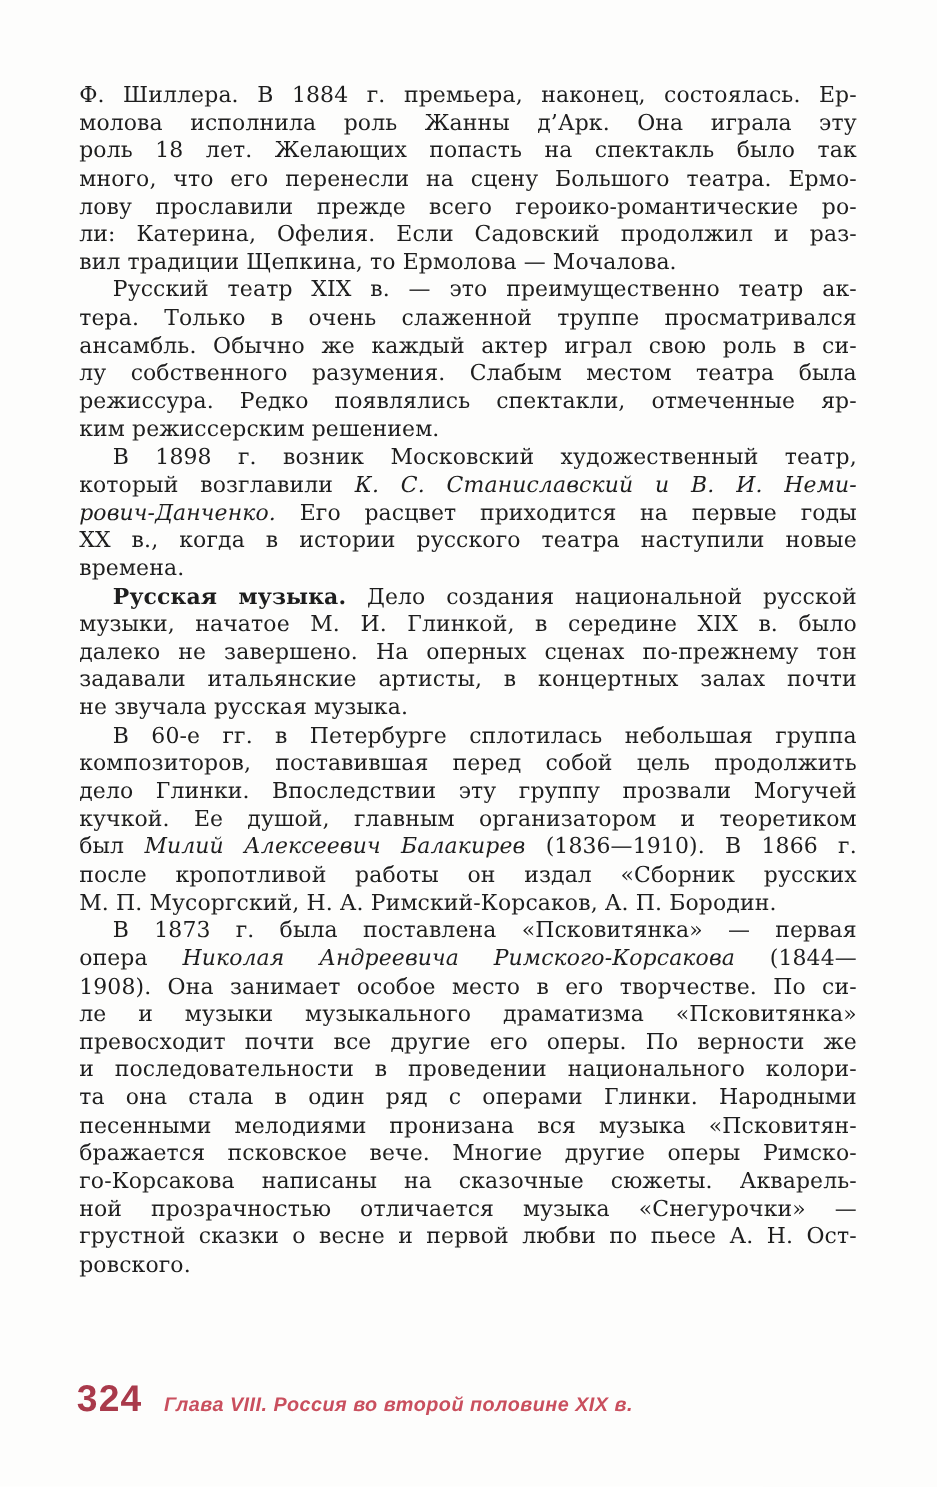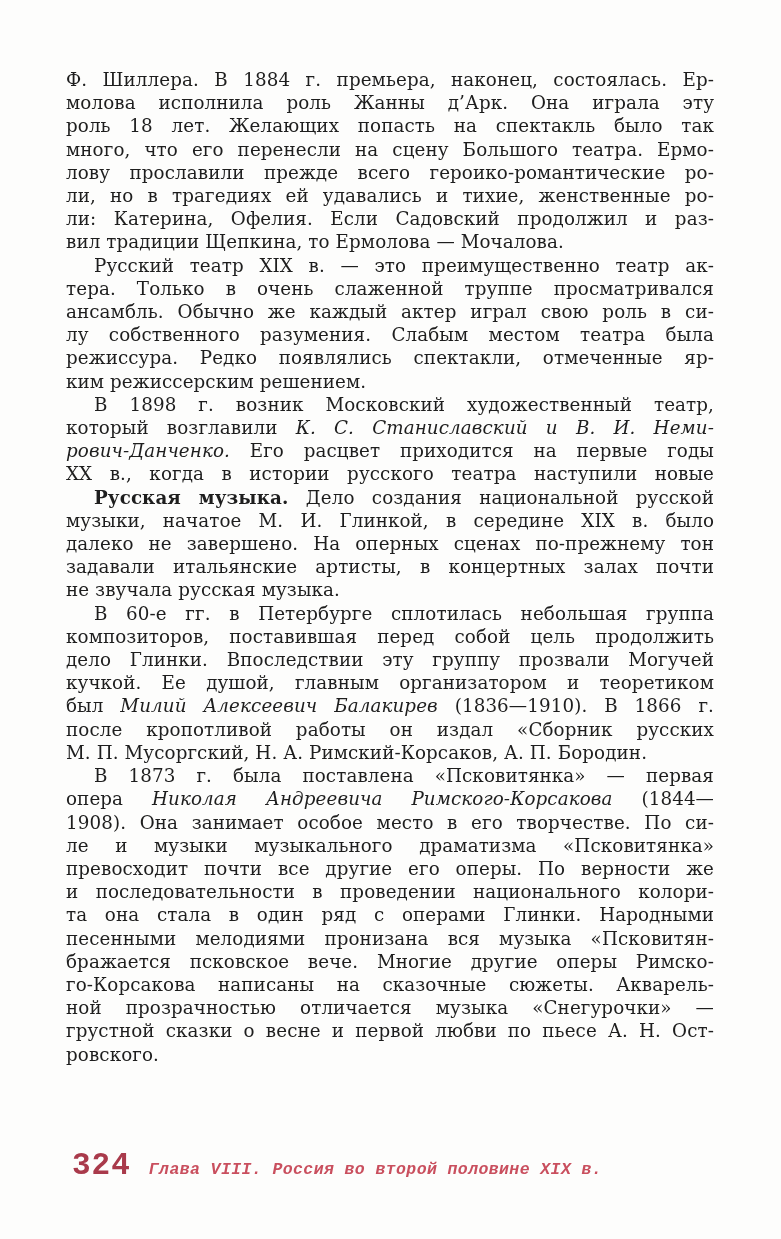--- a/index.html
+++ b/index.html
@@ -34,25 +34,25 @@
   }
   .line.last {
     text-align-last: left;
     -moz-text-align-last: left;
   }
   .line.indent { text-indent: 28px; }
   .it { font-style: italic; }
   .bd { font-weight: bold; }
   .footer {
     position: absolute;
-    left: 72px;
+    left: 64px;
     top: 1148px;
     display: flex;
     align-items: baseline;
-    font-family: Liberation Mono, monospace;
+    font-family: Liberation Sans, sans-serif;
     text-align: center;
   }
   .page-num {
     font-size: 31px;
     font-weight: bold;
     color: #a93a4b;
     letter-spacing: 1px;
   }
   .chapter {
     margin-left: 18px;
@@ -68,37 +68,37 @@
 
 <div class="page" style="background: rgb(253, 253, 252);">
 
   <div class="text-block">
       <div class="para">
         <div class="line"><span>Ф. Шиллера. В 1884 г. премьера, наконец, состоялась. Ер-</span></div>
         <div class="line"><span>молова исполнила роль Жанны д’Арк. Она играла эту</span></div>
         <div class="line"><span>роль 18 лет. Желающих попасть на спектакль было так</span></div>
         <div class="line"><span>много, что его перенесли на сцену Большого театра. Ермо-</span></div>
         <div class="line"><span>лову прославили прежде всего героико-романтические ро-</span></div>
-        <div class="line"><span>ли, но в трагедиях ей удавались и тихие, женственные ро-</span></div>
         <div class="line"><span>ли: Катерина, Офелия. Если Садовский продолжил и раз-</span></div>
         <div class="line last"><span>вил традиции Щепкина, то Ермолова — Мочалова.</span></div>
       </div>
       <div class="para">
         <div class="line indent"><span>Русский театр XIX в. — это преимущественно театр ак-</span></div>
         <div class="line"><span>тера. Только в очень слаженной труппе просматривался</span></div>
         <div class="line"><span>ансамбль. Обычно же каждый актер играл свою роль в си-</span></div>
         <div class="line"><span>лу собственного разумения. Слабым местом театра была</span></div>
         <div class="line"><span>режиссура. Редко появлялись спектакли, отмеченные яр-</span></div>
         <div class="line last"><span>ким режиссерским решением.</span></div>
       </div>
       <div class="para">
         <div class="line indent"><span>В 1898 г. возник Московский художественный театр,</span></div>
         <div class="line"><span>который возглавили </span><span class="it">К. С. Станиславский</span><span class="it"> и </span><span class="it">В. И. Неми-</span></div>
         <div class="line"><span class="it">рович-Данченко.</span><span> Его расцвет приходится на первые годы</span></div>
         <div class="line"><span>XX в., когда в истории русского театра наступили новые</span></div>
+        <div class="line last"><span>времена.</span></div>
       </div>
       <div class="para">
         <div class="line indent"><span class="bd">Русская музыка.</span><span> Дело создания национальной русской</span></div>
         <div class="line"><span>музыки, начатое М. И. Глинкой, в середине XIX в. было</span></div>
         <div class="line"><span>далеко не завершено. На оперных сценах по-прежнему тон</span></div>
         <div class="line"><span>задавали итальянские артисты, в концертных залах почти</span></div>
         <div class="line last"><span>не звучала русская музыка.</span></div>
       </div>
       <div class="para">
         <div class="line indent"><span>В 60-е гг. в Петербурге сплотилась небольшая группа</span></div>

